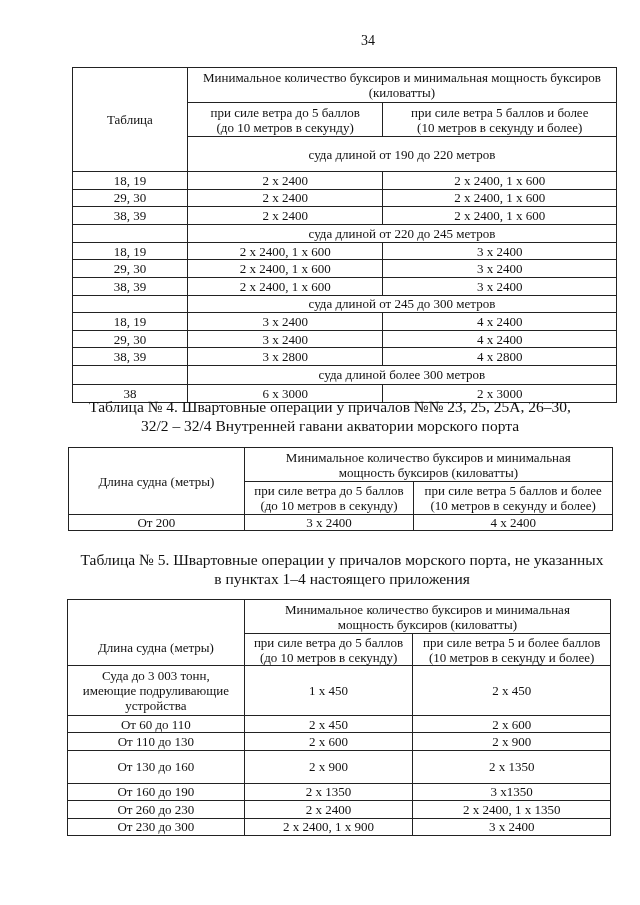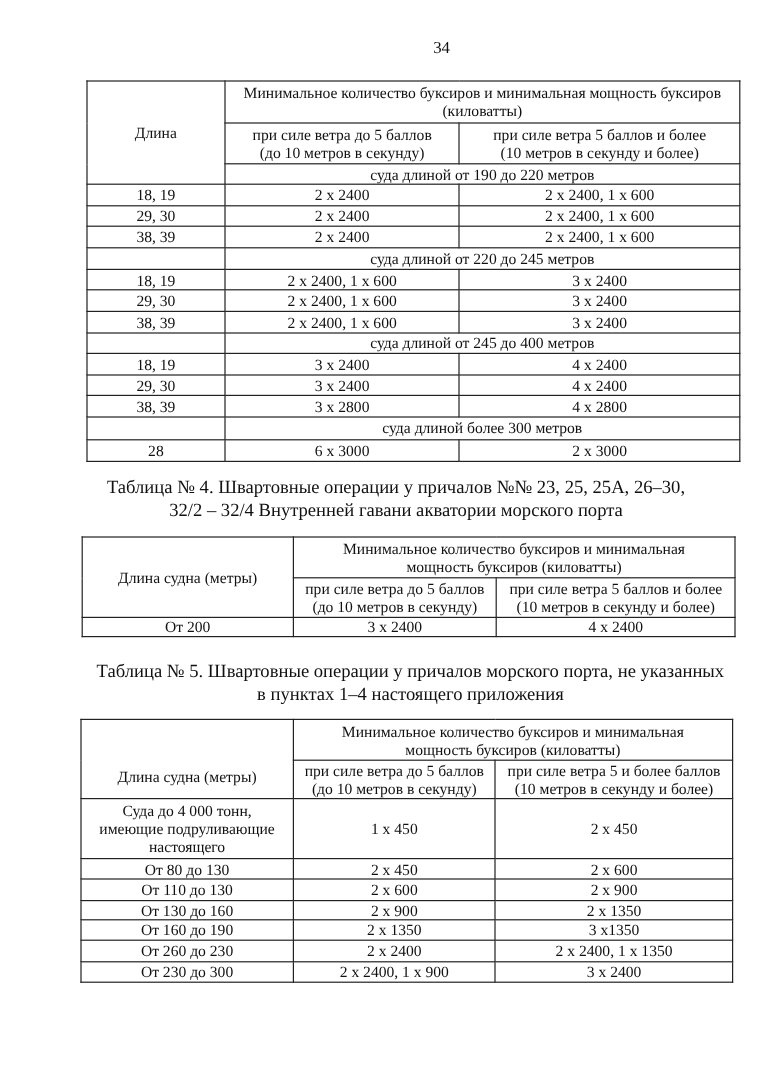--- a/index.html
+++ b/index.html
@@ -17,28 +17,28 @@
 <div class="page-num">34</div>
 
 <table style="left:72px; top:67px; width:545px;">
   <colgroup>
       <col style="width:115px">
       <col style="width:196px">
       <col style="width:234px">
     </colgroup>
   <tbody>
       <tr style="height:35px">
-    <td rowspan="3">Длина</td>
+    <td rowspan="3">Таблица</td>
     <td colspan="2">Минимальное количество буксиров и минимальная мощность буксиров (киловатты)</td>
   </tr>
   <tr style="height:34px">
     <td><span>при силе ветра до 5 баллов</span><br><span>(до 10 метров в секунду)</span></td>
     <td><span>при силе ветра 5 баллов и более</span><br><span>(10 метров в секунду и более)</span></td>
   </tr>
-  <tr style="height:17px">
+  <tr style="height:35px">
         <td colspan="2">суда длиной от 190 до 220 метров</td>
       </tr>
   <tr style="height:17.6px">
         <td>18, 19</td>
         <td>2 x 2400</td>
         <td>2 x 2400, 1 x 600</td>
       </tr>
   <tr style="height:17.6px">
         <td>29, 30</td>
         <td>2 x 2400</td>
@@ -63,21 +63,21 @@
         <td>2 x 2400, 1 x 600</td>
         <td>3 x 2400</td>
       </tr>
   <tr style="height:17.6px">
         <td>38, 39</td>
         <td>2 x 2400, 1 x 600</td>
         <td>3 x 2400</td>
       </tr>
   <tr style="height:17.6px">
         <td></td>
-        <td colspan="2">суда длиной от 245 до 400 метров</td>
+        <td colspan="2">суда длиной от 245 до 300 метров</td>
       </tr>
   <tr style="height:17.6px">
         <td>18, 19</td>
         <td>3 x 2400</td>
         <td>4 x 2400</td>
       </tr>
   <tr style="height:17.6px">
         <td>29, 30</td>
         <td>3 x 2400</td>
         <td>4 x 2400</td>
@@ -85,21 +85,21 @@
   <tr style="height:17.6px">
         <td>38, 39</td>
         <td>3 x 2800</td>
         <td>4 x 2800</td>
       </tr>
   <tr style="height:19px">
         <td></td>
         <td colspan="2">суда длиной более 300 метров</td>
       </tr>
   <tr style="height:17.6px">
-        <td>28</td>
+        <td>38</td>
         <td>6 x 3000</td>
         <td>2 x 3000</td>
       </tr>
 </tbody>
   </table>
 
 <div class="cap" style="top:397px; padding-left:10px;">
   <span>Таблица № 4. Швартовные операции у причалов №№ 23, 25, 25А, 26–30,</span>
   <span>32/2 – 32/4 Внутренней гавани акватории морского порта</span>
 </div>
@@ -141,35 +141,35 @@
   <tbody>
       <tr style="height:34px">
     <td rowspan="2" style="padding-top:30px;">Длина судна (метры)</td>
     <td colspan="2"><span>Минимальное количество буксиров и минимальная</span><br><span>мощность буксиров (киловатты)</span></td>
   </tr>
   <tr style="height:32px">
     <td><span>при силе ветра до 5 баллов</span><br><span>(до 10 метров в секунду)</span></td>
     <td><span>при силе ветра 5 и более баллов</span><br><span>(10 метров в секунду и более)</span></td>
   </tr>
   <tr style="height:50px">
-    <td><span>Суда до 4 000 тонн,</span><br><span>имеющие подруливающие</span><br><span>настоящего</span></td>
+    <td><span>Суда до 3 003 тонн,</span><br><span>имеющие подруливающие</span><br><span>устройства</span></td>
     <td>1 x 450</td>
     <td>2 x 450</td>
   </tr>
   <tr style="height:17.4px">
-        <td>От 80 до 130</td>
+        <td>От 60 до 110</td>
         <td>2 x 450</td>
         <td>2 x 600</td>
       </tr>
   <tr style="height:17.4px">
         <td>От 110 до 130</td>
         <td>2 x 600</td>
         <td>2 x 900</td>
       </tr>
-  <tr style="height:16px">
+  <tr style="height:33px">
         <td>От 130 до 160</td>
         <td>2 x 900</td>
         <td>2 x 1350</td>
       </tr>
   <tr style="height:17.4px">
         <td>От 160 до 190</td>
         <td>2 x 1350</td>
         <td>3 x1350</td>
       </tr>
   <tr style="height:17.4px">

